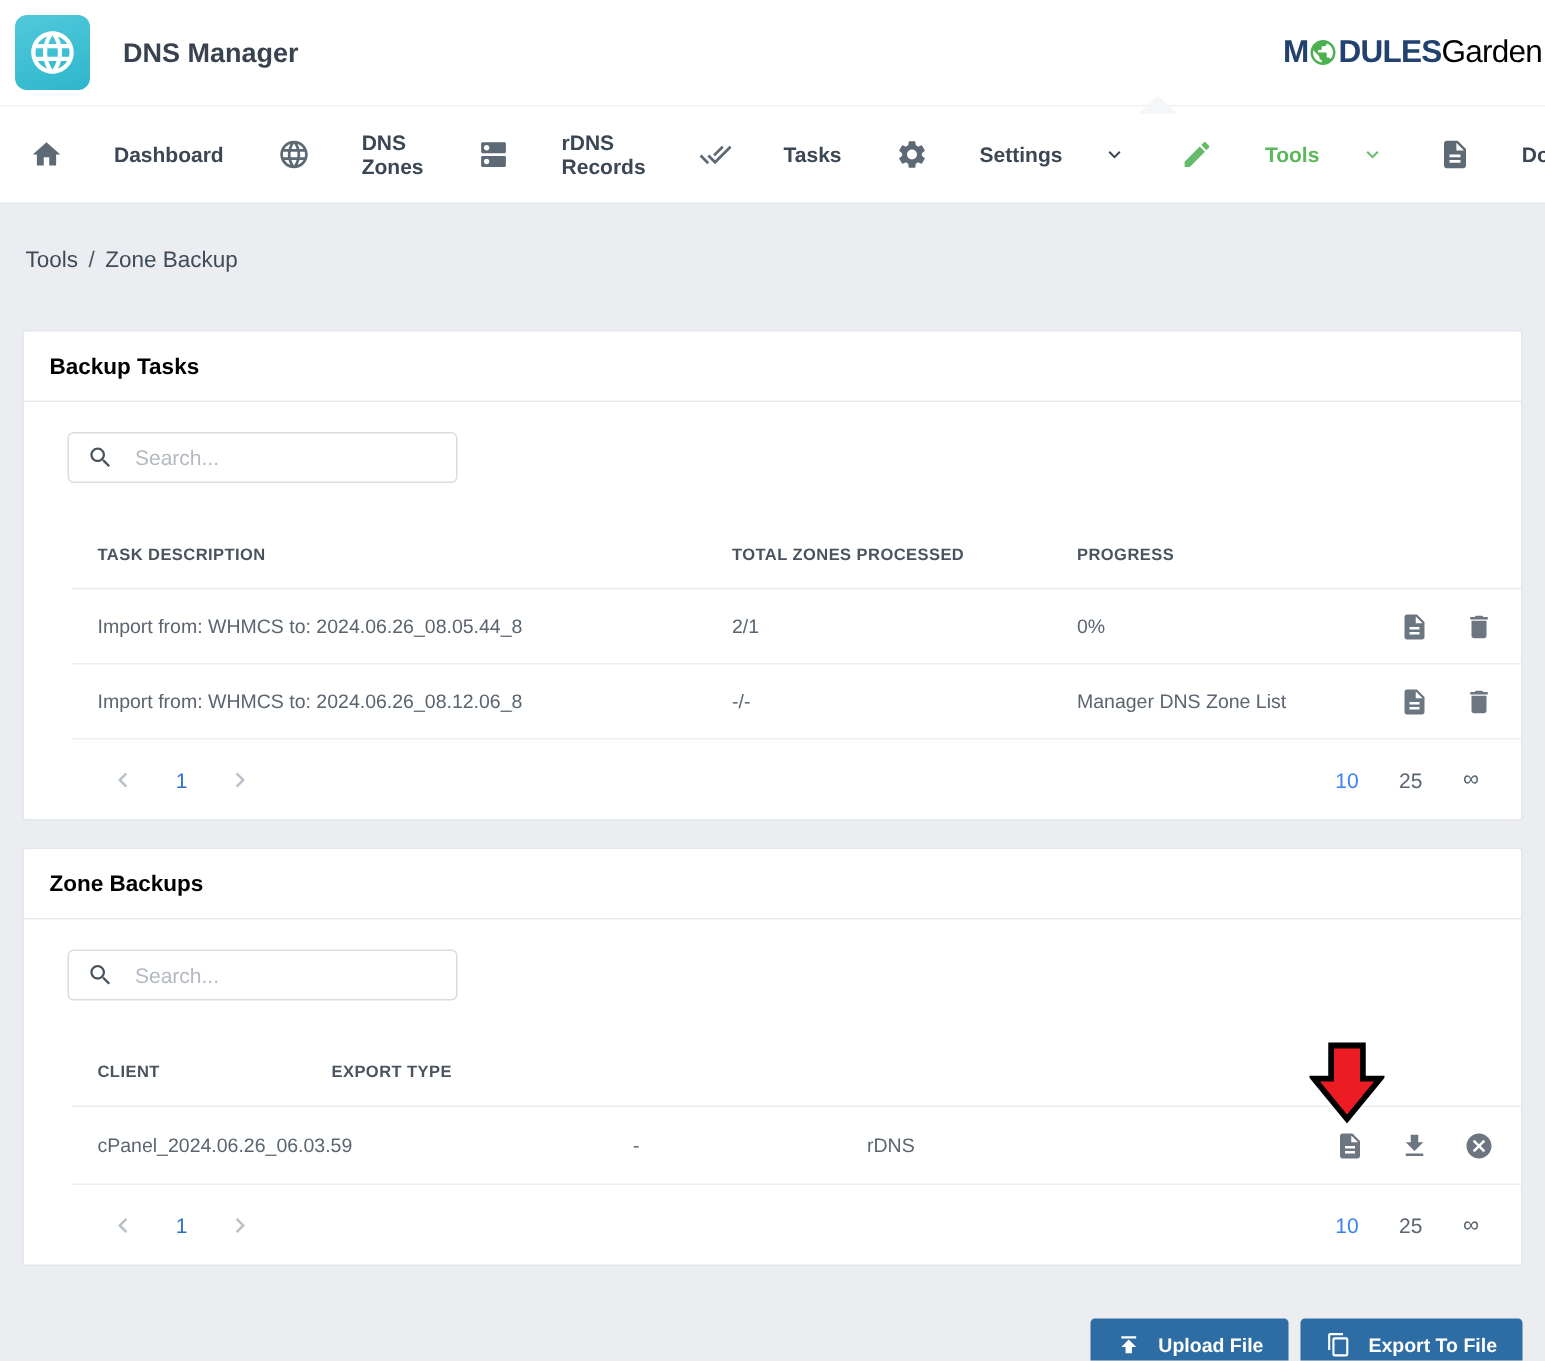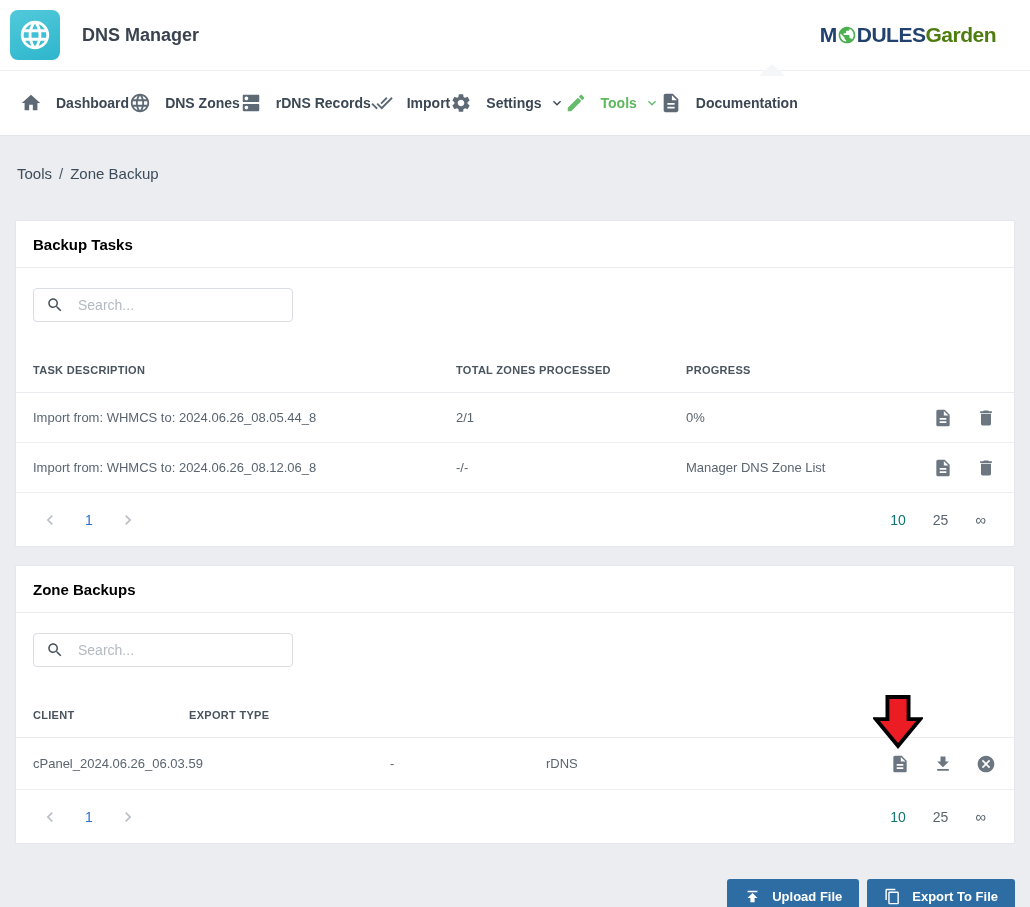--- a/index.html
+++ b/index.html
@@ -3,76 +3,76 @@
 <meta charset="utf-8">
 <style>
   html,body{margin:0;padding:0;}
   body{
     width:1030px;height:907px;overflow:hidden;
     background:#ebedf0;
     font-family:"Liberation Sans", sans-serif;
     -webkit-font-smoothing:antialiased;
   }
   
-  .header{height:70px;background:#fff;display:flex;align-items:center;padding:0 34px 0 10px;border-bottom:1px solid #eef0f3;}
+  .header{height:70px;background:#fff;display:flex;align-items:center;padding:0 2px 0 10px;border-bottom:1px solid #eef0f3;}
   .app-icon{width:50px;height:50px;border-radius:8px;background:linear-gradient(160deg,#52c9db,#2eb6cc);display:flex;align-items:center;justify-content:center;}
   .app-icon svg{width:34px;height:34px;fill:#fff;}
   .app-title{margin-left:22px;font-size:18px;font-weight:bold;color:#39434f;}
   .mg-logo{margin-left:auto;display:flex;align-items:center;font-size:21px;letter-spacing:-0.5px;}
   .mg-navy{color:#21416f;font-weight:bold;}
   .mg-globe{width:20px;height:20px;margin:0 0px;display:inline-flex;}
   .mg-globe svg{width:20px;height:20px;fill:#4caf50;}
-  .mg-green{color:#4d7c0f;font-weight:bold;}
+  .mg-green{color:#000000;font-weight:normal;}
   
   .navbar{height:64px;background:#fff;display:flex;align-items:center;padding:0 20px;border-bottom:1px solid #e4e7ea;position:relative;}
-  .nav-item{display:flex;align-items:center;cursor:pointer;}
+  .nav-item{display:flex;align-items:center;margin-right:36px;cursor:pointer;gap:20px;}
   .nav-item .nav-ico{width:22px;height:22px;margin-right:14px;display:inline-flex;}
   .nav-item .nav-ico svg{width:22px;height:22px;fill:#5d6974;}
   .nav-item .nav-label{font-size:14px;font-weight:bold;color:#3b4754;}
   .nav-item .chev{width:16px;height:16px;margin-left:7px;display:inline-flex;}
   .nav-item .chev svg{width:16px;height:16px;fill:#3b4754;}
   .nav-item.active .nav-label{color:#5cb85c;}
   .nav-item.active .nav-ico svg{fill:#66bb6a;}
   .nav-item.active .chev svg{fill:#66bb6a;}
   .nav-caret{position:absolute;top:64px;left:759px;width:0;height:0;
     border-left:13px solid transparent;border-right:13px solid transparent;border-bottom:12px solid #f4f6f8;}
   
   .content{padding:0 15px;}
   .breadcrumb{margin:29px 2px 38px;font-size:15px;font-weight:normal;color:#3e4b59;}
   .breadcrumb .sep{margin:0 7px;color:#4c5a68;}
   .card{background:#fff;border:1px solid #e4e7eb;border-radius:2px;margin-bottom:18px;position:relative;}
   .card-header{height:46px;display:flex;align-items:center;padding:0 17px;border-bottom:1px solid #e9ebee;
     font-size:15px;font-weight:bold;color:#000000;}
-  .search-wrap{padding:20px 17px 0;}
+  .search-wrap{padding:20px 17px 0;margin-left:12px;}
   .search-box{width:234px;height:32px;border:1px solid #d9dde1;border-radius:4px;display:flex;align-items:center;padding:0 12px;background:#fff;}
   .search-box svg{width:18px;height:18px;fill:#4a545e;flex:none;}
   .search-box input{border:none;outline:none;flex:1;margin-left:12px;font-size:14px;color:#5a6570;font-family:"Liberation Sans",sans-serif;background:transparent;}
   .search-box input::placeholder{color:#b4bac2;}
-  .ttable{margin-top:25px;}
+  .ttable{margin-top:25px;padding-left:32px;}
   .thead{display:flex;align-items:center;height:45px;padding-left:17px;border-bottom:1px solid #e9ebee;}
   .th{font-size:11px;font-weight:bold;color:#49545f;letter-spacing:0.3px;}
   .trow{display:flex;align-items:center;padding-left:17px;border-bottom:1px solid #edeff2;font-size:13px;color:#5a6570;}
   .trow.h50{height:49px;}
   .trow.h52{height:51px;}
   .c1-1{width:423px;} .c1-2{width:230px;} .c1-3{flex:1;}
   .c2-1{width:357px;} .c2-2{width:156px;} .c2-3{flex:1;}
   .tactions{display:flex;align-items:center;justify-content:flex-end;gap:23px;padding-right:18px;}
   .tactions.w1{width:130px;}
   .tactions.w2{width:170px;}
   .ricon{display:inline-flex;cursor:pointer;}
   .ricon svg{width:20px;height:20px;fill:#6b7681;}
   
   .pager{display:flex;align-items:center;height:53px;padding:0 28px 0 24px;}
   .pg-left{display:flex;align-items:center;gap:20px;}
   .pg-chev{display:inline-flex;cursor:pointer;}
   .pg-chev svg{width:20px;height:20px;fill:#b9c0c7;}
   .pg-num{font-size:14px;color:#2e6fd0;width:18px;text-align:center;cursor:pointer;}
   .pg-right{margin-left:auto;display:flex;align-items:center;gap:27px;}
   .pg-size{font-size:14px;color:#5a6570;cursor:pointer;}
-  .pg-size.active{color:#0f766e;}
+  .pg-size.active{color:#3b82f6;}
   .pg-inf{font-size:15px;}
   
   .red-arrow{position:absolute;left:857px;top:128px;width:50px;height:56px;z-index:5;pointer-events:none;}
   
   .footer{display:flex;justify-content:flex-end;gap:8px;padding:17px 0 0;}
   .btn{height:35px;background:#2e6da4;border:none;border-radius:3px;color:#fff;font-weight:bold;font-size:13px;
     font-family:"Liberation Sans",sans-serif;display:flex;align-items:center;padding:0 17px;cursor:pointer;}
   .btn svg{width:17px;height:17px;fill:#fff;margin-right:11px;}
 </style>
 </head>
@@ -121,21 +121,21 @@
         </svg>
       </span>
     <span class="nav-label">rDNS Records</span>
   </div>
   <div class="nav-item">
     <span class="nav-ico">
         <svg viewBox="0 0 24 24">
           <path d="M18 7l-1.41-1.41-6.34 6.34 1.41 1.41L18 7zm4.24-1.41L11.66 16.17 7.48 12l-1.41 1.41L11.66 19l12-12-1.42-1.41zM.41 13.41L6 19l1.41-1.41L1.83 12 .41 13.41z"></path>
         </svg>
       </span>
-    <span class="nav-label">Import</span>
+    <span class="nav-label">Tasks</span>
   </div>
   <div class="nav-item">
     <span class="nav-ico">
         <svg viewBox="0 0 24 24">
           <path d="M19.14 12.94c.04-.3.06-.61.06-.94 0-.32-.02-.64-.07-.94l2.03-1.58c.18-.14.23-.41.12-.61l-1.92-3.32c-.12-.22-.37-.29-.59-.22l-2.39.96c-.5-.38-1.03-.7-1.62-.94l-.36-2.54c-.04-.24-.24-.41-.48-.41h-3.84c-.24 0-.43.17-.47.41l-.36 2.54c-.59.24-1.13.57-1.62.94l-2.39-.96c-.22-.08-.47 0-.59.22L2.74 8.87c-.12.21-.08.47.12.61l2.03 1.58c-.05.3-.09.63-.09.94s.02.64.07.94l-2.03 1.58c-.18.14-.23.41-.12.61l1.92 3.32c.12.22.37.29.59.22l2.39-.96c.5.38 1.03.7 1.62.94l.36 2.54c.05.24.24.41.48.41h3.84c.24 0 .44-.17.47-.41l.36-2.54c.59-.24 1.13-.56 1.62-.94l2.39.96c.22.08.47 0 .59-.22l1.92-3.32c.12-.22.07-.47-.12-.61l-2.01-1.58zM12 15.6c-1.98 0-3.6-1.62-3.6-3.6s1.62-3.6 3.6-3.6 3.6 1.62 3.6 3.6-1.62 3.6-3.6 3.6z"></path>
         </svg>
       </span>
     <span class="nav-label">Settings</span>
     <span class="chev">
         <svg viewBox="0 0 24 24">

